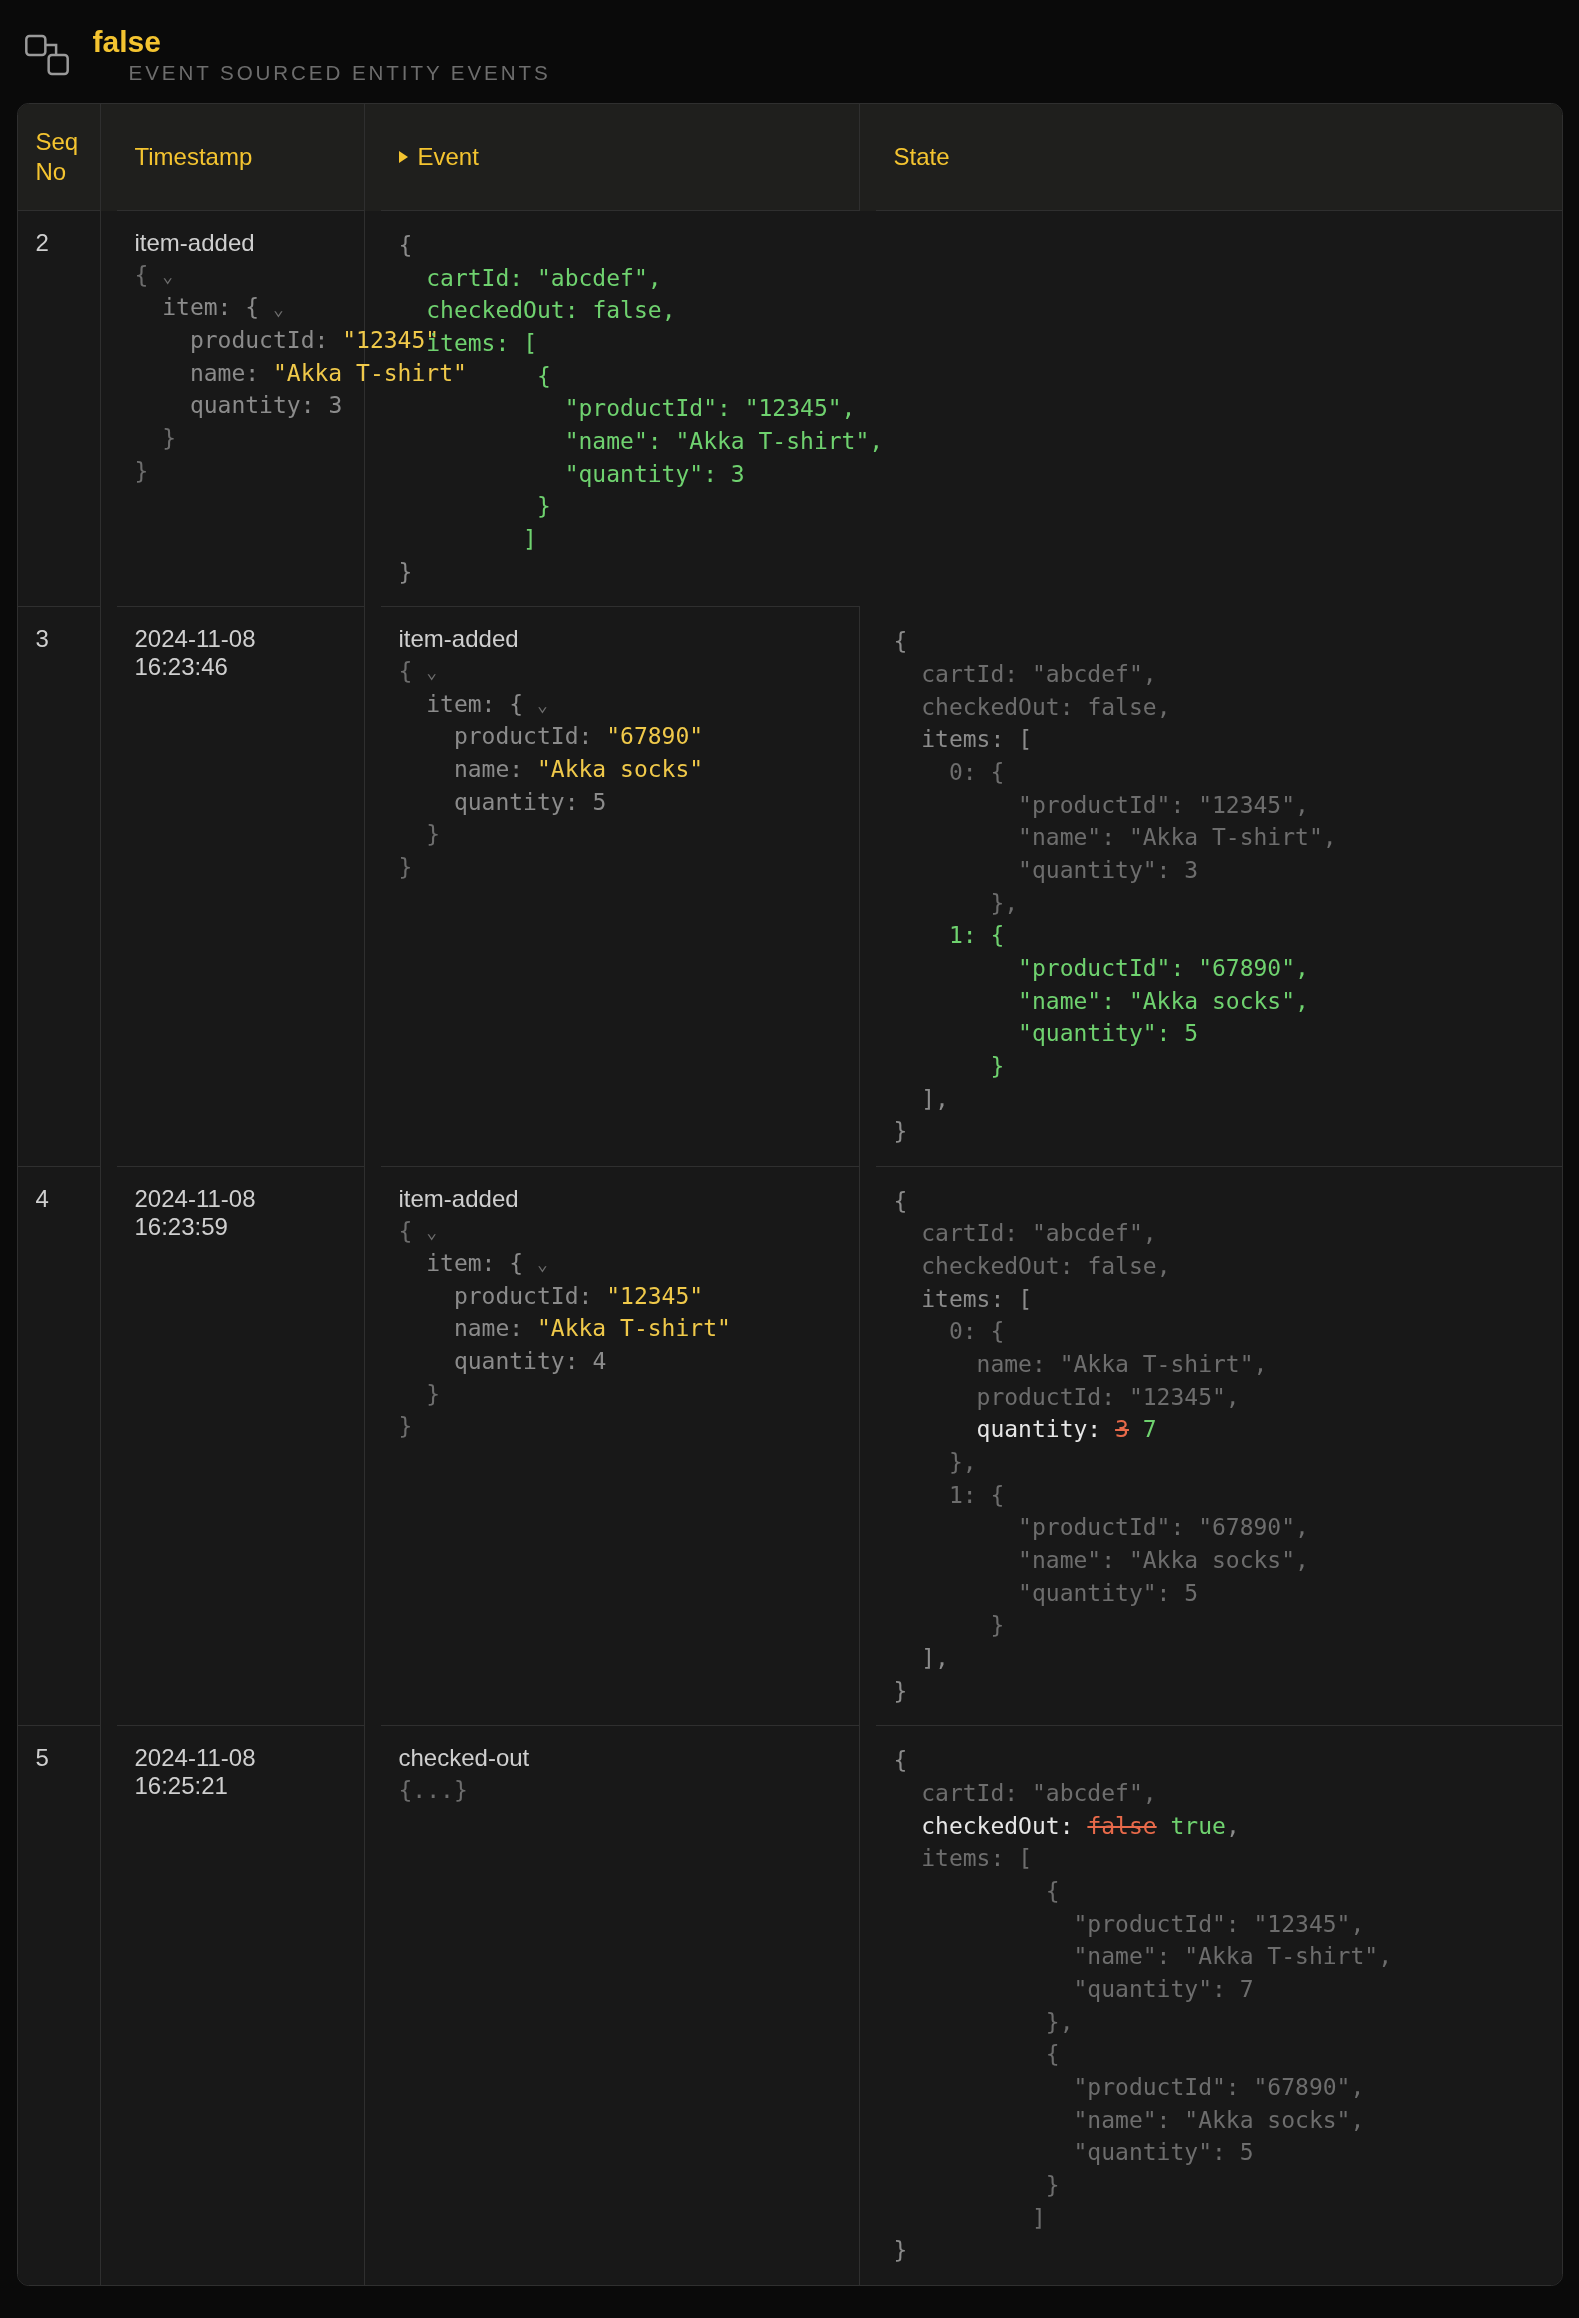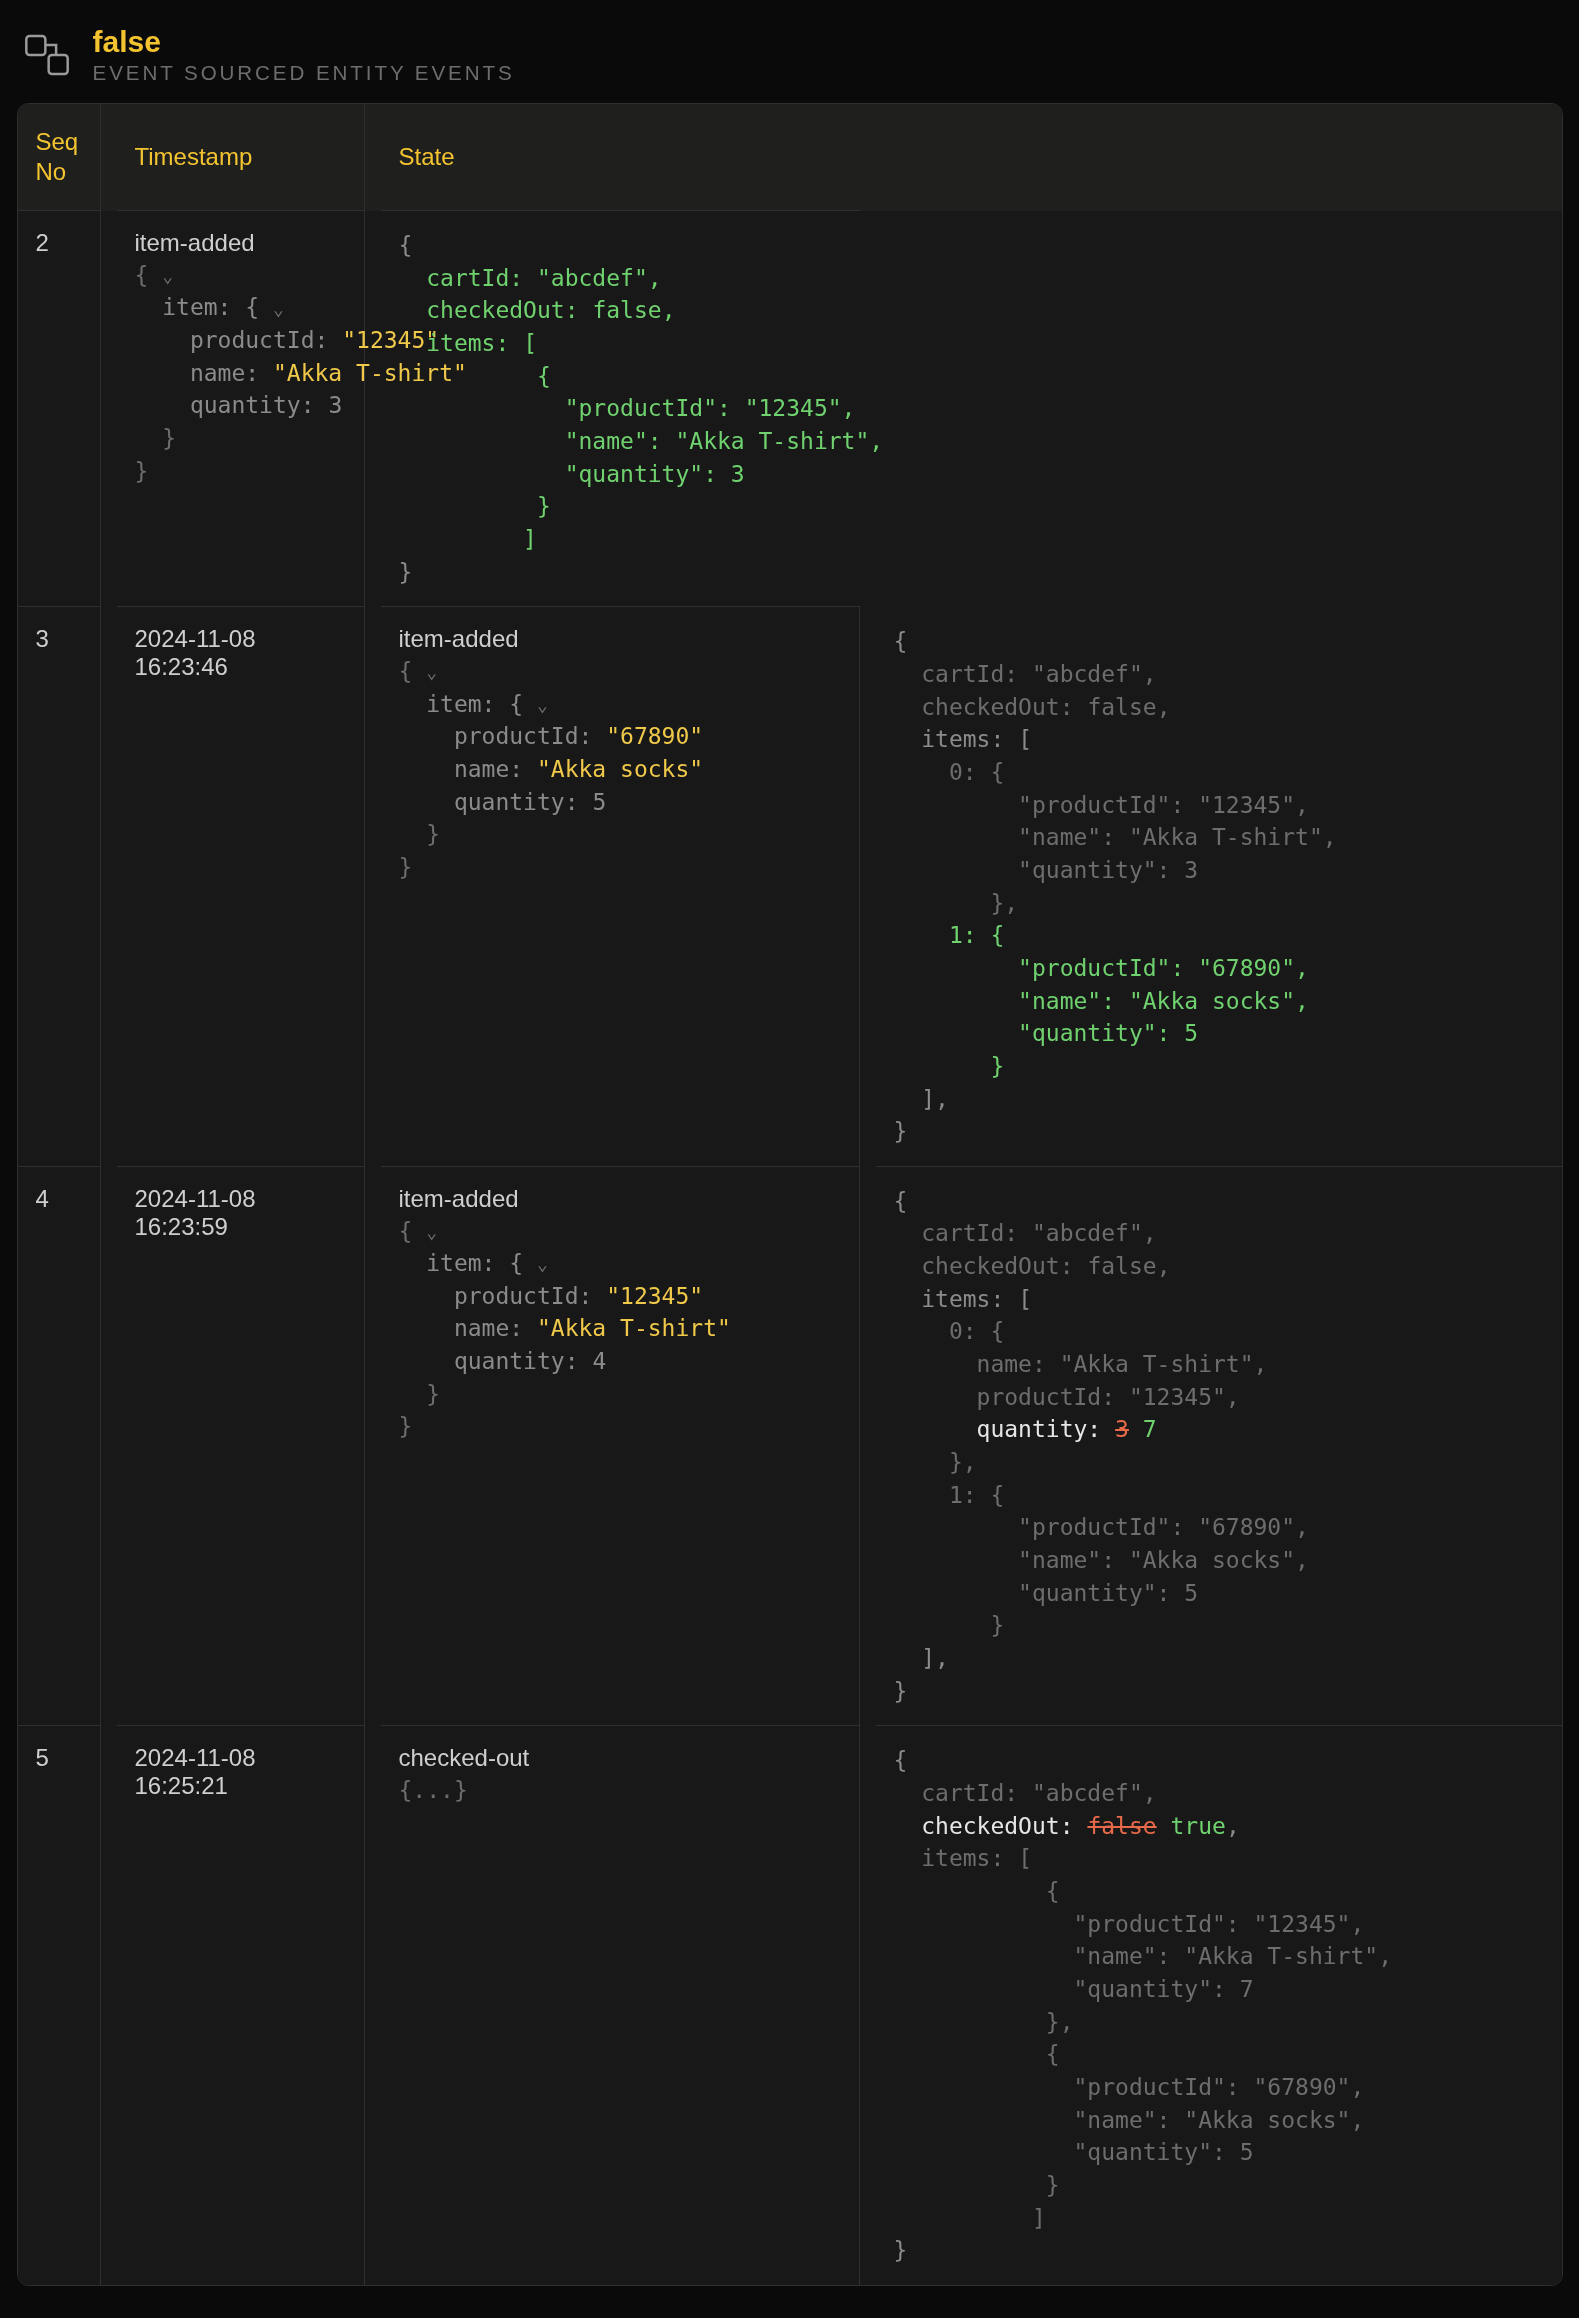--- a/index.html
+++ b/index.html
@@ -36,20 +36,21 @@
   .entity-id {
     color: var(--yellow);
     font-weight: 700;
     font-size: 30px;
     line-height: 1.1;
   }
   .entity-subtitle {
     color: var(--text-dimmer);
     letter-spacing: 2.9px;
     font-size: 20.6px;
+    margin-left: 36px;
   }
   .table {
     width: 100%;
     border: 0.8px solid var(--border);
     border-radius: 11.6px;
     overflow: hidden;
   }
   .thead, .row {
     display: grid;
     grid-template-columns: 83px 248px 479px 1fr;
@@ -124,20 +125,24 @@
 </div>
 
 <div class="table">
   <div class="thead">
     <div class="th">
         <span>Seq No</span>
       </div>
     <div class="th">
         <span>Timestamp</span>
       </div>
+    <div class="th">
+      <span class="tri"></span>
+      <span>Event</span>
+    </div>
     <div class="th">
         <span>State</span>
       </div>
   </div>
   <div id="rows-container">
       <div class="row">
         <div class="td">2</div>
         <div class="td">
           <div class="event-name">item-added</div>
           <div class="mono"><span class="dimr">{</span><span class="dimr"> </span><span class="chev">⌄</span>

